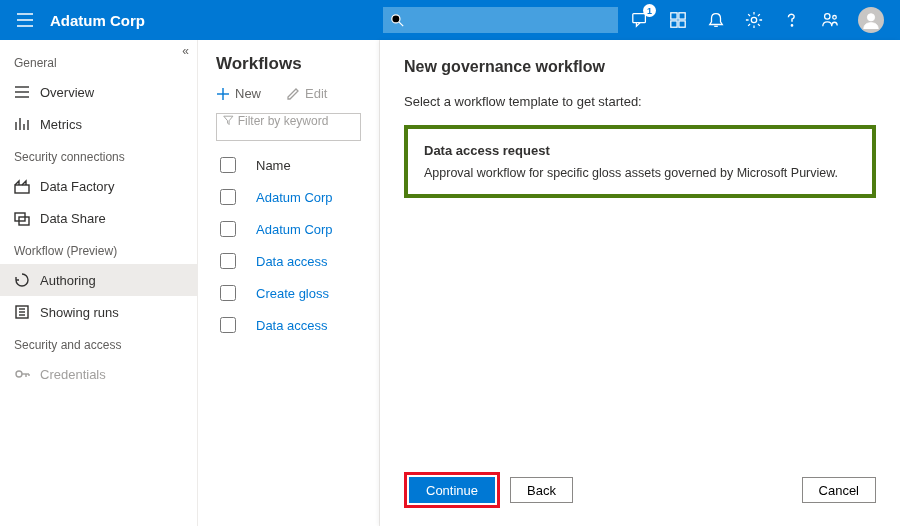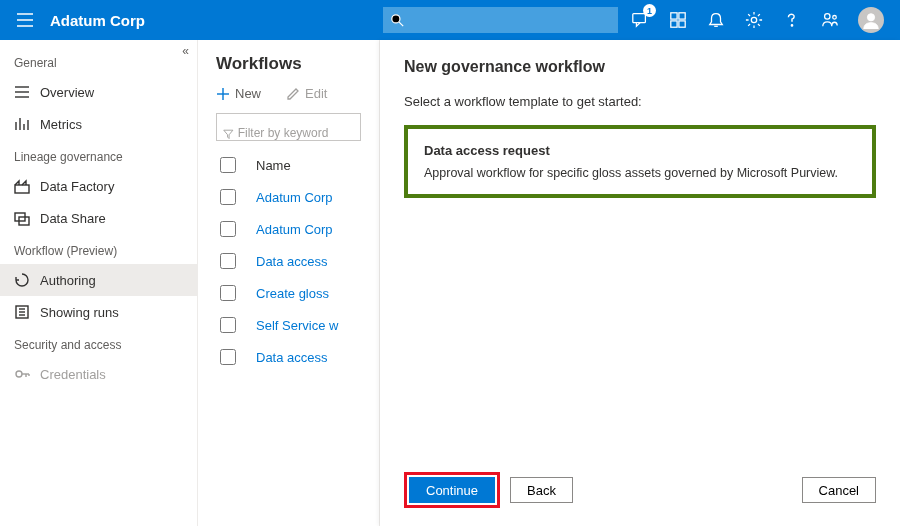--- a/index.html
+++ b/index.html
@@ -31,21 +31,21 @@
   .sb-item.disabled { color: #a19f9d; }
   .sb-item.active { background: #edebe9; }
   .sb-item svg { stroke: currentColor; fill: none; width: 16px; height: 16px; flex-shrink: 0; }
 
   
   .center { flex: 1; padding: 14px 18px; border-right: 1px solid #edebe9; }
   .center h2 { font-size: 17px; font-weight: 600; margin-bottom: 12px; }
   .toolbar { display: flex; gap: 25px; align-items: center; color: #605e5c; margin-bottom: 12px; }
   .toolbar .tb-item { display: flex; align-items: center; gap: 5px; cursor: pointer; }
   .toolbar .tb-item.disabled { color: #a19f9d; }
-  .filter { height: 28px; border: 1px solid #c8c6c4; display: flex; align-items: flex-end; padding: 0 6px; color: #a19f9d; gap: 4px; margin-bottom: 8px;}
+  .filter { height: 28px; border: 1px solid #c8c6c4; display: flex; align-items: flex-start; padding: 0 6px; color: #a19f9d; gap: 4px; margin-bottom: 8px;}
   .filter input { border: none; outline: none; width: 100%; font-size: 12px; }
   .filter input::placeholder{ color:#a19f9d;}
   .showing { color: #605e5c; font-size: 12px; margin-bottom: 10px; }
   .row { display: flex; align-items: center; gap: 20px; padding: 8px 4px; border-bottom: none; }
   .row input[type=checkbox] { width: 16px; height: 16px; }
   .row .link { color: #0078d4; cursor: pointer; }
   .row.head { color: #323130; font-weight: 400; }
 
   
   .panel { width: 520px; background: #fff; padding: 18px 24px; display: flex; flex-direction: column; box-shadow: -2px 0 4px rgba(0,0,0,.05);}
@@ -146,21 +146,21 @@
     <div class="sb-item">
       <svg viewBox="0 0 16 16" stroke-width="1.4">
           <line x1="2" y1="14" x2="2" y2="6"></line>
           <line x1="6" y1="14" x2="6" y2="2"></line>
           <line x1="10" y1="14" x2="10" y2="8"></line>
           <line x1="14" y1="14" x2="14" y2="4"></line>
         </svg>
       <span>Metrics</span>
     </div>
 
-    <div class="sb-group">Lineage governance</div>
+    <div class="sb-group">Security connections</div>
     <div class="sb-item">
       <svg viewBox="0 0 16 16" stroke-width="1.4">
           <rect x="1" y="7" width="14" height="8"></rect>
           <path d="M1 7 L5 3 L5 7 M8 7 L12 3 L12 7"></path>
         </svg>
       <span>Data Factory</span>
     </div>
     <div class="sb-item">
       <svg viewBox="0 0 16 16" stroke-width="1.4">
           <rect x="1" y="3" width="10" height="8"></rect>
@@ -237,24 +237,20 @@
     <div class="row">
         <input type="checkbox" style="">
         <span class="link">Data access</span>
       </div>
     <div class="row">
         <input type="checkbox" style="">
         <span class="link">Create gloss</span>
       </div>
     <div class="row">
         <input type="checkbox" style="">
-        <span class="link">Self Service w</span>
-      </div>
-    <div class="row">
-        <input type="checkbox" style="">
         <span class="link">Data access</span>
       </div>
   </div>
 
   <div class="panel">
     <h2>New governance workflow</h2>
     <div class="hint">Select a workflow template to get started:</div>
     <div class="template-card">
       <div class="tc-title">Data access request</div>
       <div class="tc-desc">Approval workflow for specific gloss assets governed by Microsoft Purview.</div>

